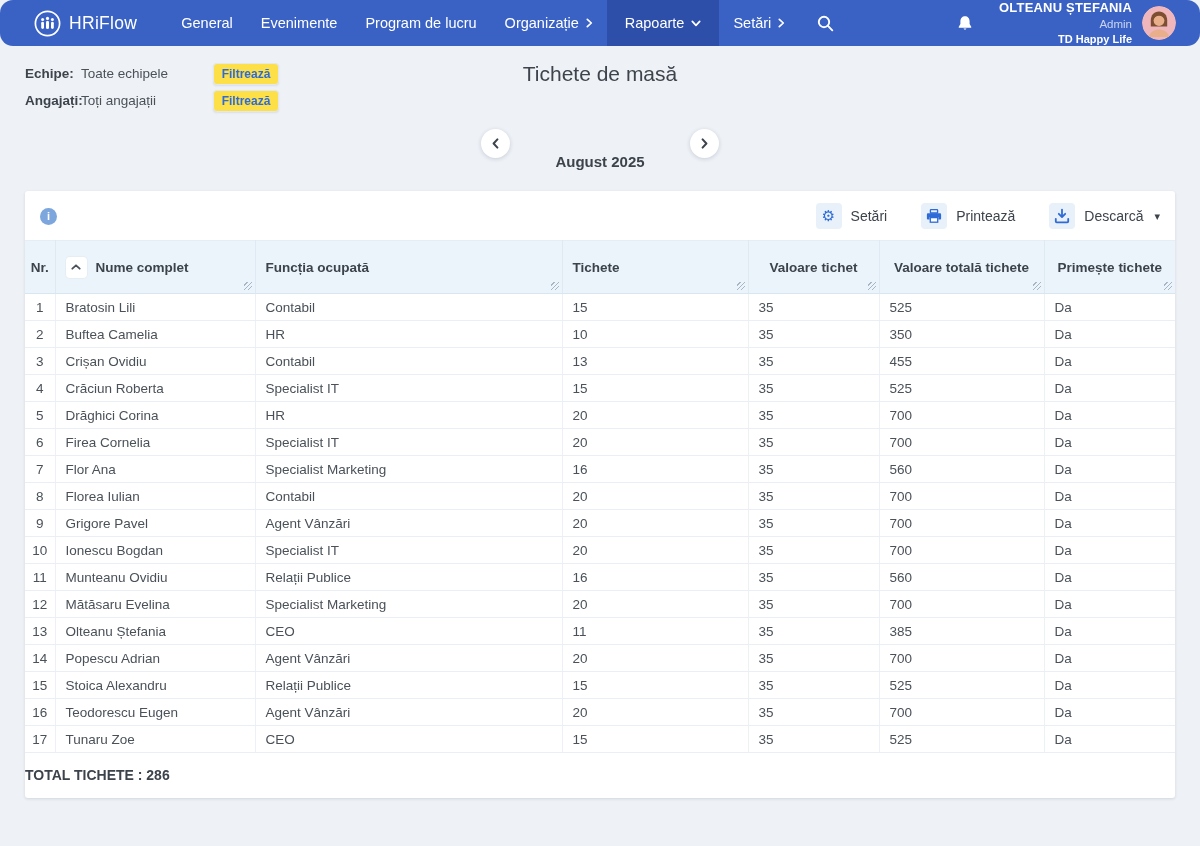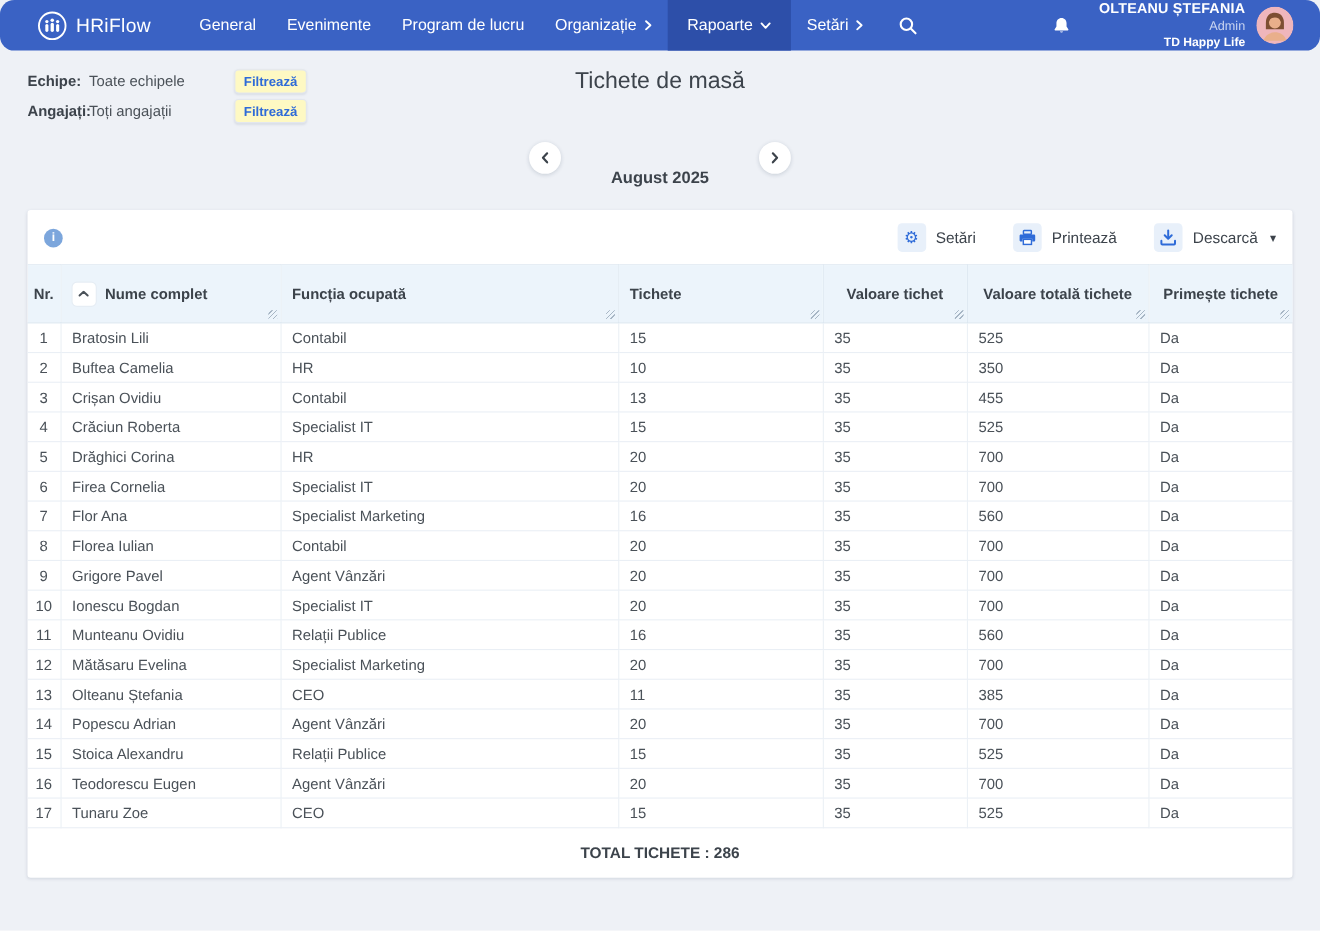--- a/index.html
+++ b/index.html
@@ -28,21 +28,21 @@
   .user-name{font-size:13px; font-weight:700; letter-spacing:.2px;}
   .user-role{font-size:11.5px; color:var(--role-muted);}
   .user-company{font-size:11px; font-weight:700;}
   .avatar{width:34px; height:34px; border-radius:50%; overflow:hidden; flex:0 0 auto;}
   
   .header-area{position:relative; padding-top:16px;}
   .filters{position:absolute; left:25px; top:14px;}
   .filter-row{display:flex; align-items:center; height:27px;}
   .filter-label{width:56px; font-weight:700; font-size:13.5px; color:var(--text-dark);}
   .filter-value{width:132px; font-size:13.5px; color:var(--text-body);}
-  .filter-btn{width:66px; height:22px; background:#fef9c3; border:1px solid #e3e7ee; border-radius:4px;
+  .filter-btn{width:66px; height:22px; background:#fde047; border:1px solid #e3e7ee; border-radius:4px;
     box-shadow:0 1px 2px rgba(40,60,90,.10); color:var(--accent); font-weight:700; font-size:12px;
     font-family:inherit; cursor:pointer; line-height:20px;}
   .page-title{text-align:center; font-size:21px; font-weight:400; color:#3d444c; }
   .month-nav{display:flex; justify-content:center; align-items:center; gap:40px; margin-top:31px;}
   .circle-btn{width:29px; height:29px; border-radius:50%; background:#fff; border:none; cursor:pointer;
     box-shadow:0 1px 4px rgba(30,50,80,.18); display:flex; align-items:center; justify-content:center;}
   .month-label{font-size:15px; font-weight:700; color:var(--text-dark); min-width:100px; text-align:center;margin-top:36px;}
   
   .card{margin:21px 25px 0; background:#fff; border-radius:3px; box-shadow:0 1px 3px rgba(40,60,90,.14);}
   .toolbar{display:flex; align-items:center; padding:12px 15px 11px;}
@@ -61,21 +61,21 @@
   thead th:nth-child(n+2)::after{content:""; position:absolute; right:3px; bottom:3px; width:8px; height:8px;
     background:repeating-linear-gradient(135deg, transparent 0 2px, #a7b6c5 2px 3px);}
   .th-center{text-align:center;}
   .th-flex{display:flex; align-items:center;}
   .sort-chip{width:21px; height:21px; background:#fff; border-radius:4px; box-shadow:0 0 0 1px #e6edf4;
     display:inline-flex; align-items:center; justify-content:center; margin-right:9px; cursor:pointer;}
   tbody td{height:27px; padding:0 10px; color:var(--text-body);
     border-bottom:1px solid var(--row-border); border-right:1px solid #ecf1f6;}
   tbody td:last-child{border-right:none;}
   td.num, th.num{text-align:center; padding:0 4px;}
-  .total-row{text-align:center; font-weight:700; font-size:14px; color:var(--text-dark); padding:14px 0 15px;}
+  .total-row{font-weight:700; font-size:14px; color:var(--text-dark); padding:14px 0 15px;}
 </style>
 </head>
 <body>
 
 <div class="navbar">
   <div class="brand">
     <span style="display:flex;">
       <svg width="27" height="27" viewBox="0 0 27 27" fill="none">
         <circle cx="13.5" cy="13.5" r="12.1" stroke="#fff" stroke-width="1.7"></circle>
         <circle cx="8.6" cy="9.6" r="1.5" fill="#fff"></circle>

